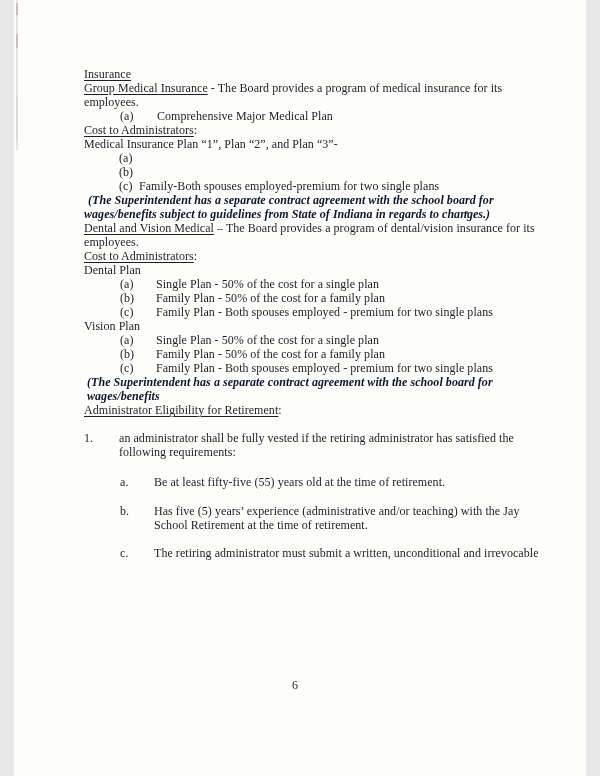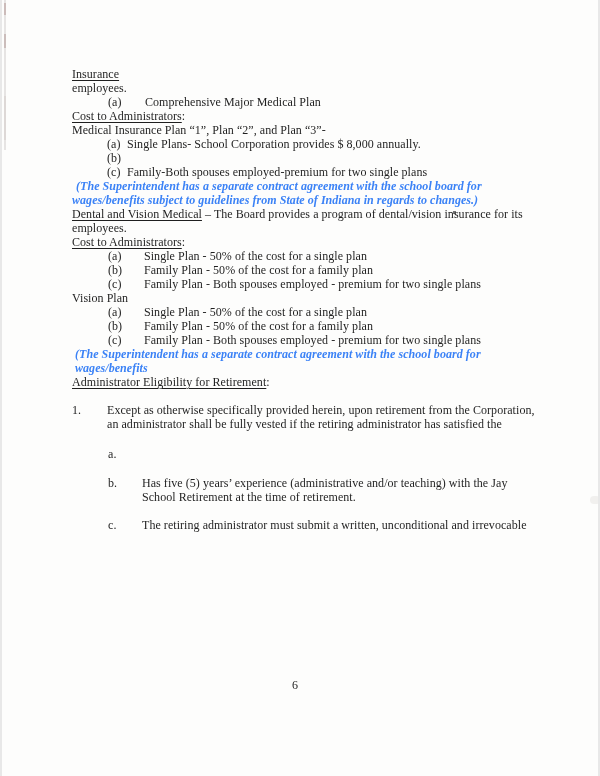--- a/index.html
+++ b/index.html
@@ -7,27 +7,26 @@
     position:relative;
     width:572px;height:776px;
     margin:0 auto;
     background:#fdfdfc;
     font-family:"Liberation Serif","DejaVu Serif",serif;
     font-size:12px;
     line-height:14px;
     color:#1f1f1f;
     letter-spacing:0.05px;
     overflow:hidden;
-    padding-left:24px;
   }
   .content{position:absolute;left:70px;top:67px;width:472px;}
   p.blk{margin:0;padding:0;}
   .line{display:block;}
   .ul{text-decoration:underline;text-underline-offset:2px;text-decoration-thickness:1px;}
-  .note{font-style:italic;font-weight:bold;color:#3b82f6;}
+  .note{font-style:italic;font-weight:bold;color:#0f172a;}
   .row{display:flex;align-items:baseline;}
   .mk{flex:0 0 auto;}
   .w37{width:37px;}
   .w36{width:36px;}
   .w35{width:35px;}
   .w34{width:34px;}
   .w20{width:20px;}
   .ind36{padding-left:36px;}
   .ind35{padding-left:35px;}
   .ind4{padding-left:4px;}
@@ -63,33 +62,33 @@
   <div class="edge-seg2"></div>
   <div class="edge-seg3"></div>
   <div class="stray-dot"></div>
   <div class="smudge"></div>
 
   <div class="content">
 
     <p class="blk"><span class="ul">Insurance</span></p>
 
     <p class="blk mt13">
+      <span class="line"><span class="ul">Group Medical Insurance</span><span> - The Board provides a program of medical insurance for its</span></span>
       <span class="line">employees.</span>
       <span class="line row ind36">
           <span class="mk w37">(a)</span>
           <span>Comprehensive Major Medical Plan</span>
         </span>
     </p>
 
     <p class="blk mt14">
       <span class="line"><span class="ul">Cost to Administrators</span><span>:</span></span>
       <span class="line">Medical Insurance Plan “1”, Plan “2”, and Plan “3”-</span>
       <span class="line row ind35">
           <span class="mk w20">(a)</span>
-          <span>Single Plans- School Corporation provides $ 8,000 annually.</span>
         </span>
       <span class="line row ind35">
           <span class="mk w20">(b)</span>
         </span>
       <span class="line row ind35">
           <span class="mk w20">(c)</span>
           <span>Family-Both spouses employed-premium for two single plans</span>
         </span>
     </p>
 
@@ -98,20 +97,21 @@
       <span class="line">wages/benefits subject to guidelines from State of Indiana in regards to changes.)</span>
     </p>
 
     <p class="blk mt13">
       <span class="line"><span class="ul">Dental and Vision Medical</span><span> – The Board provides a program of dental/vision insurance for its</span></span>
       <span class="line">employees.</span>
     </p>
 
     <p class="blk mt13">
       <span class="line"><span class="ul">Cost to Administrators</span><span>:</span></span>
+      <span class="line">Dental Plan</span>
       <span class="line row ind36">
           <span class="mk w36">(a)</span>
           <span>Single Plan - 50% of the cost for a single plan</span>
         </span>
       <span class="line row ind36">
           <span class="mk w36">(b)</span>
           <span>Family Plan - 50% of the cost for a family plan</span>
         </span>
       <span class="line row ind36">
           <span class="mk w36">(c)</span>
@@ -137,27 +137,30 @@
 
     <p class="blk note mt12">
       <span class="line ind3">(The Superintendent has a separate contract agreement with the school board for wages/benefits</span>
     </p>
 
     <p class="blk mt12"><span class="ul">Administrator Eligibility for Retirement</span><span>:</span></p>
 
     <div class="row mt14">
       <span class="mk w35">1.</span>
       <span class="col">
-        <span class="line">Except as otherwise specifically provided herein, upon retirement from the Corporation,</span>
         <span class="line">an administrator shall be fully vested if the retiring administrator has satisfied the</span>
+        <span class="line">following requirements:</span>
       </span>
     </div>
 
     <div class="row ind36 mt16">
       <span class="mk w34">a.</span>
+      <span class="col">
+        <span class="line">Be at least fifty-five (55) years old at the time of retirement.</span>
+      </span>
     </div>
 
     <div class="row ind36 mt15">
       <span class="mk w34">b.</span>
       <span class="col">
         <span class="line">Has five (5) years’ experience (administrative and/or teaching) with the Jay</span>
         <span class="line">School Retirement at the time of retirement.</span>
       </span>
     </div>
 

